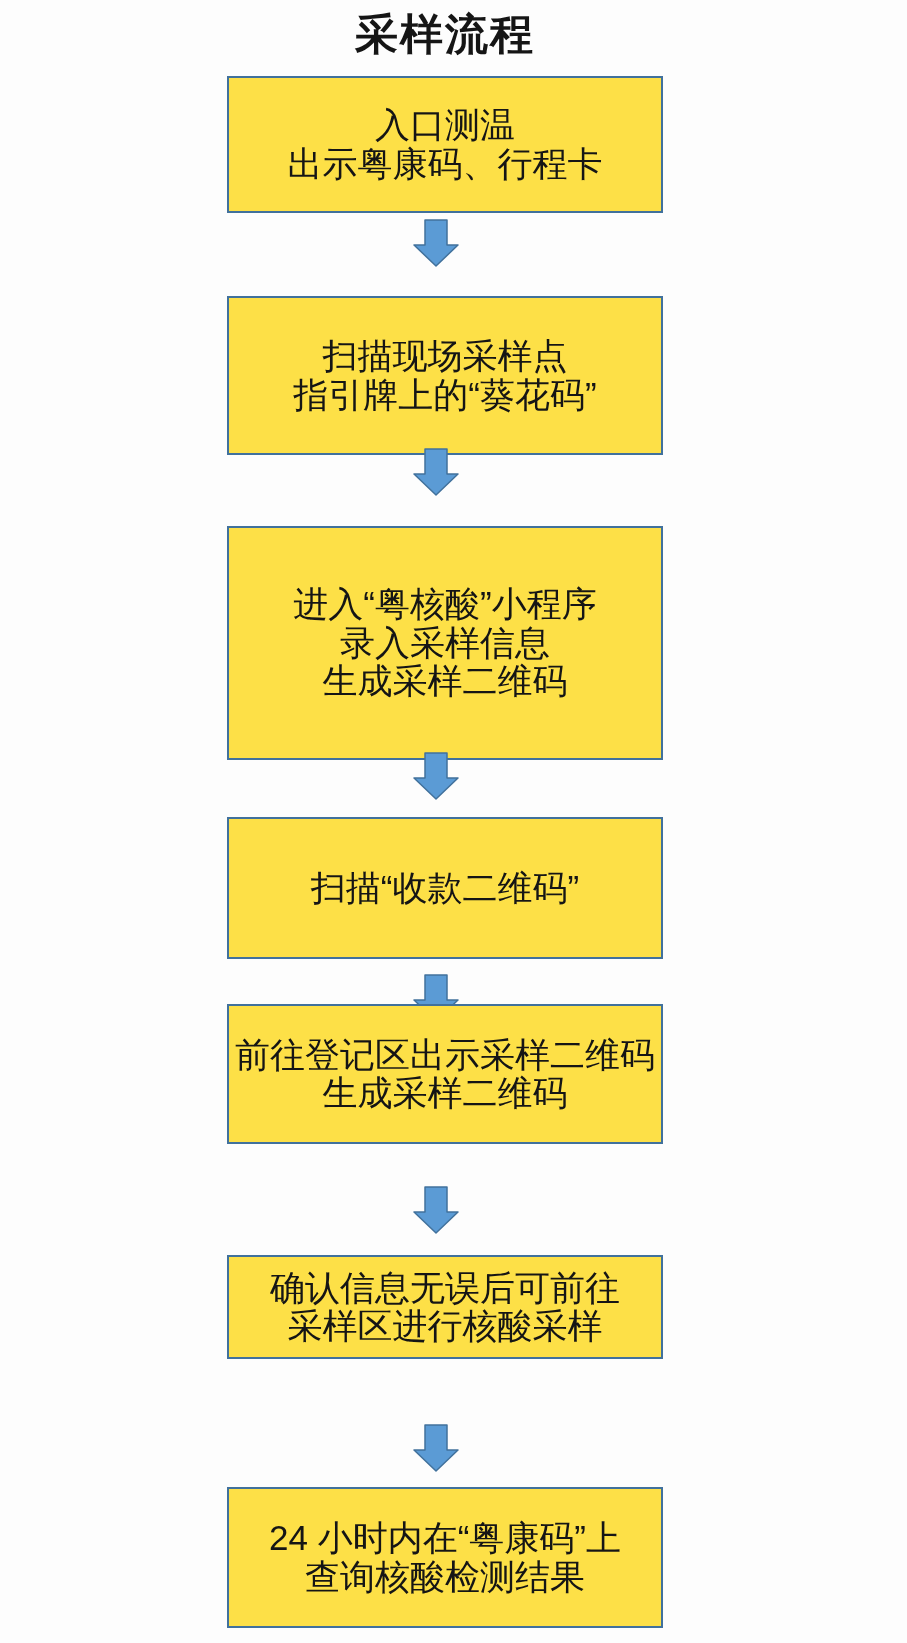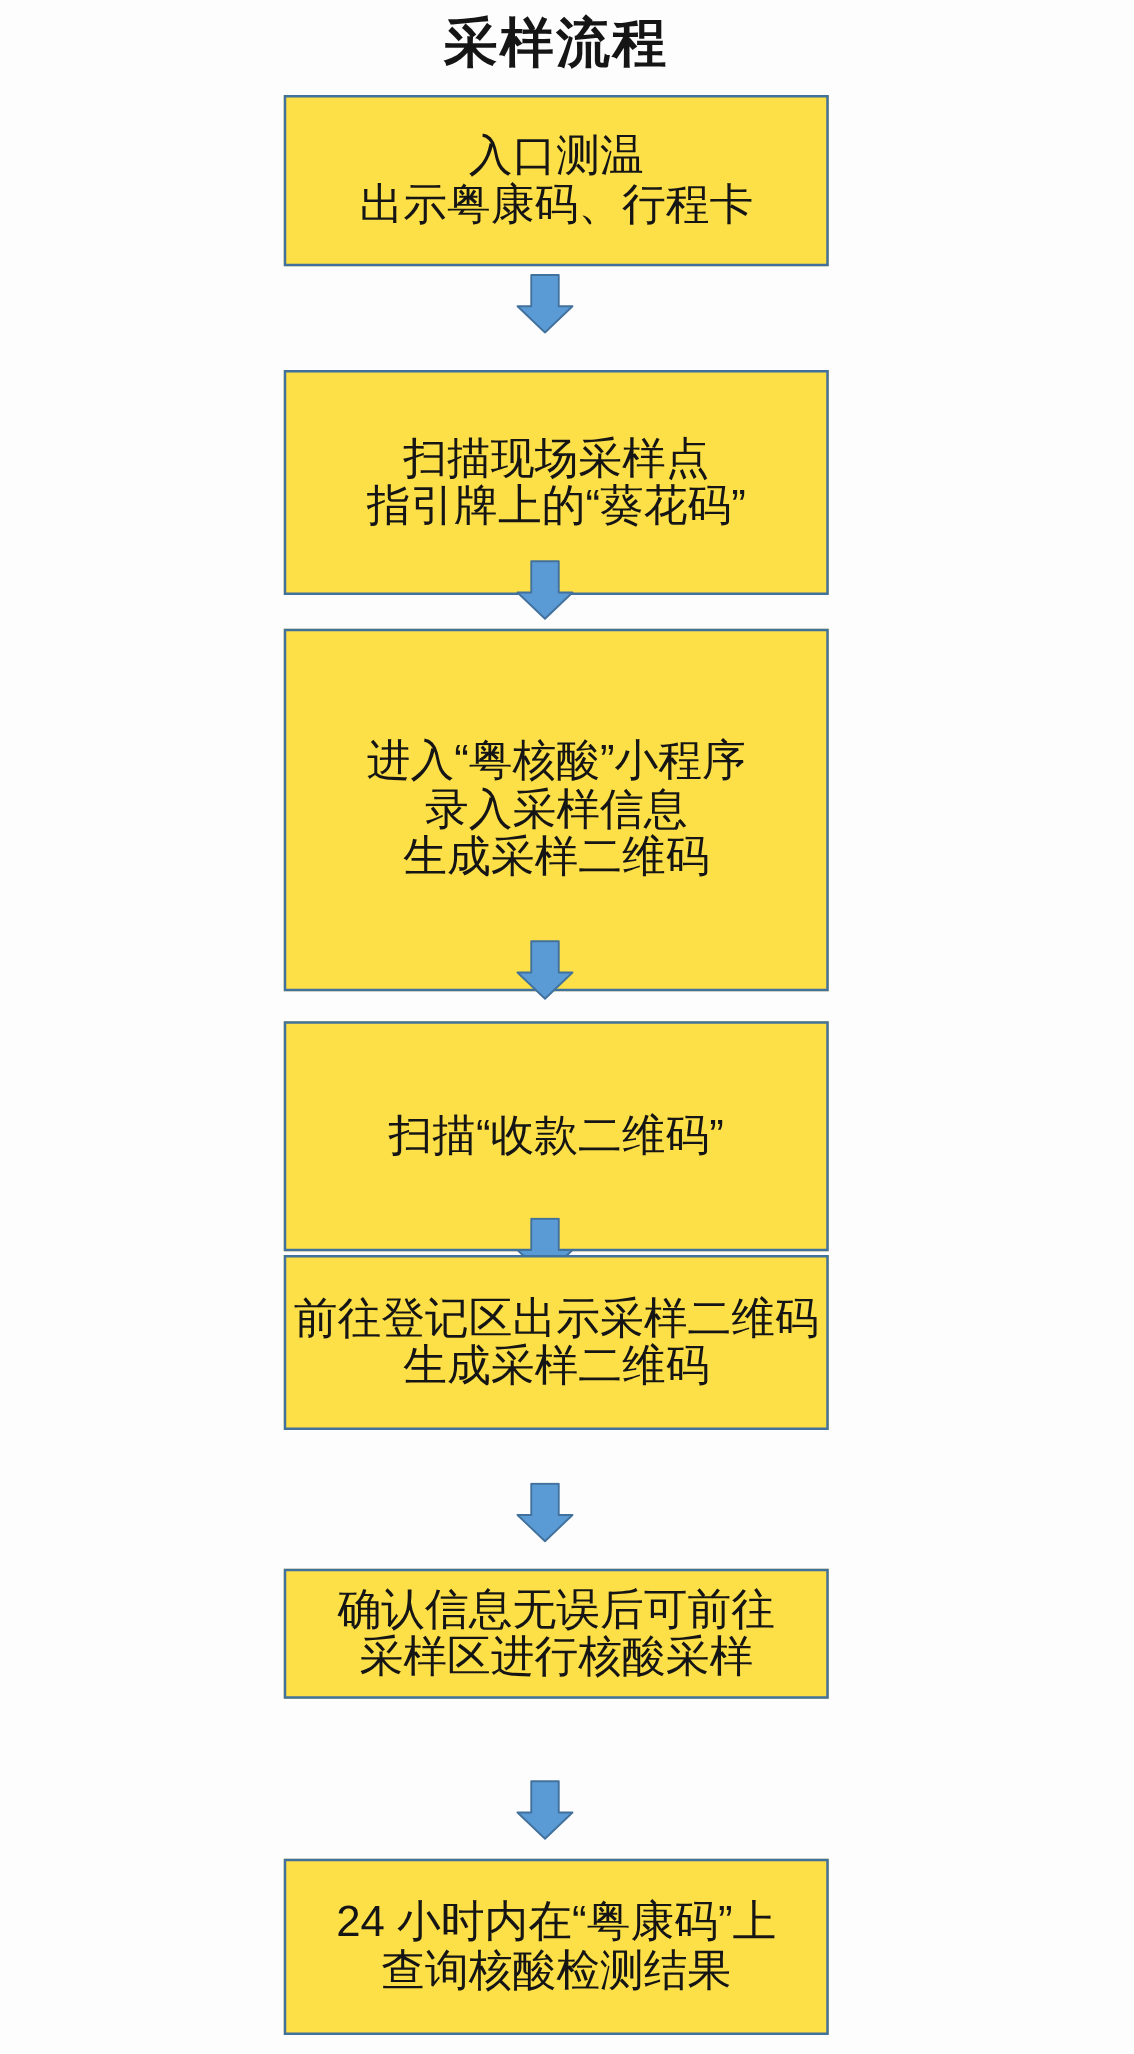--- a/index.html
+++ b/index.html
@@ -46,23 +46,23 @@
     width: 48px;
     height: 48px;
   }
   .arrow-shape {
     fill: var(--arrow-fill, #5B9BD5);
     stroke: var(--arrow-stroke, #41719C);
     stroke-width: 1.5;
     stroke-linejoin: round;
   }
   .b1 { top: 76px;   height: 137px; }
-  .b2 { top: 296px;  height: 180px; }
-  .b3 { top: 503px;  height: 290px; }
-  .b4 { top: 817px;  height: 184px; gap: 36px; }
+  .b2 { top: 296px;  height: 159px; }
+  .b3 { top: 526px;  height: 234px; }
+  .b4 { top: 817px;  height: 142px; gap: 36px; }
   .b5 { top: 976px; height: 140px; margin-top: 28px; }
   .b6 { top: 1255px; height: 104px; }
   .b7 { top: 1487px; height: 141px; }
   .a1 { top: 219px; }
   .a2 { top: 448px; }
   .a3 { top: 752px; }
   .a4 { top: 974px; }
   .a5 { top: 1186px; }
   .a6 { top: 1424px; }
 </style>

